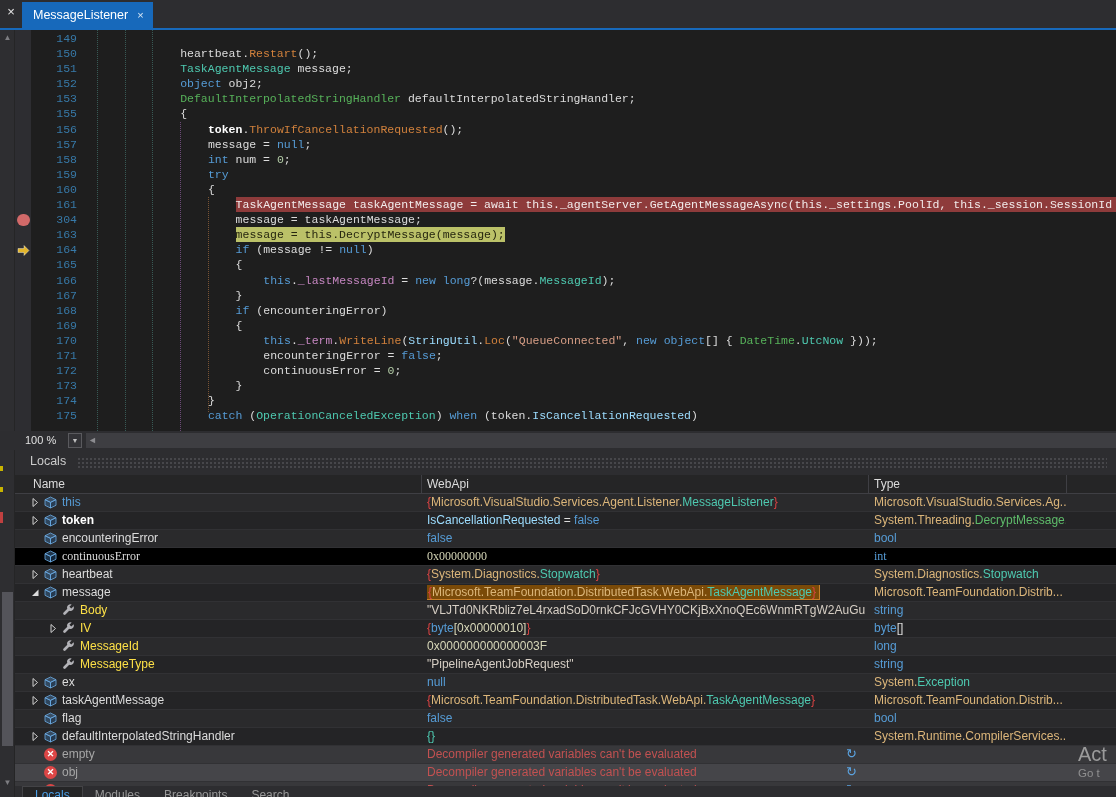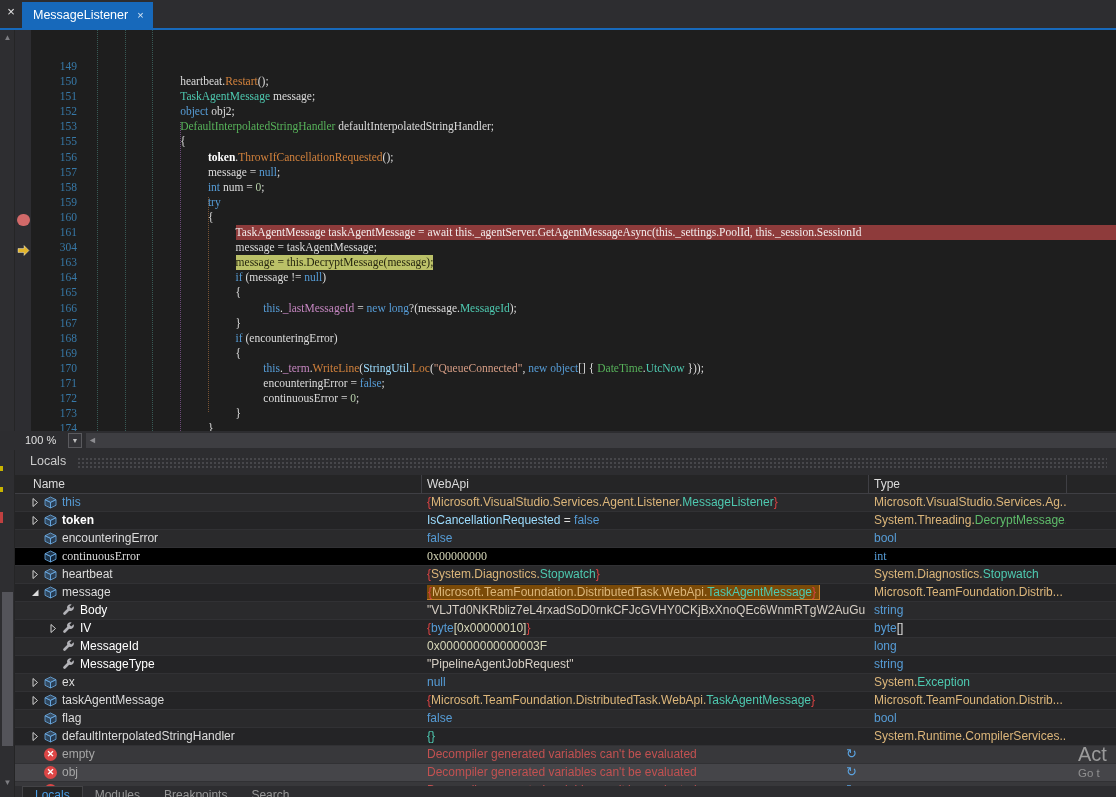--- a/index.html
+++ b/index.html
@@ -24,21 +24,21 @@
     font-size:8px; line-height:10px; text-align:center; }
   #scroll-thumb { position:absolute; left:2px; top:562px; width:11px; height:154px; background:#54545A; }
   .edge-tick { position:absolute; left:0; width:3px; }
 
   
   #editor { position:absolute; left:15px; top:30px; width:1101px; height:401px;
     background:#1E1E1E; overflow:hidden; }
   #glyph-margin { position:absolute; left:0; top:0; width:16px; height:401px; background:#2D2D31; }
   .guide { position:absolute; top:0; height:401px; width:0; border-left:1px dotted; opacity:.85; }
   #code-lines { position:absolute; left:0; top:1px; width:1101px;
-    font-family:Liberation Serif, serif; font-size:11.5px;margin-top:28px; }
+    font-family:Liberation Mono, monospace; font-size:11.5px; }
   .cline { position:relative; height:15.1px; line-height:15.1px; white-space:pre; padding-left:82px; }
   .lnum { position:absolute; left:16px; top:0; width:46px; text-align:right; color:#3779A8; }
   .ltext { display:inline-block; }
   .ltext.hl-bp { display:block; background:#8E3B3B; }
   .ltext.hl-cur { background:#BBC168; }
   .c-k{color:#569CD6} .c-t{color:#4EC9B0} .c-g{color:#57B25A} .c-m{color:#D1813C}
   .c-v{color:#DCDCDC} .c-b{color:#FFFFFF;font-weight:bold} .c-f{color:#C586C0}
   .c-fb{color:#9CDCFE} .c-p{color:#4EC9B0} .c-n{color:#B5CEA8} .c-str{color:#D69D85}
   .c-w{color:#F2ECEC} .c-d{color:#26260F}
   #bp-dot { position:absolute; left:2px; width:12.5px; height:12.5px; border-radius:50%;
@@ -73,21 +73,21 @@
   .tree-arrow { position:absolute; top:3px; }
   .tree-icon { position:absolute; top:2px; }
   .err-icon { position:absolute; top:2px; width:13px; height:13px; border-radius:50%;
     background:#DC4646; color:#FFF; font-size:9px; line-height:13px; text-align:center; font-weight:bold; }
   .refresh { position:absolute; left:831px; top:0px; color:#5BA3E0; font-size:13px; }
   .val-hl { display:inline-block; background:#7A4A08; border:1px solid #C87E2A;
     margin:-1px 0 0 -3px; padding:0 3px; }
   .s-ns{color:#DCB67A} .s-cls{color:#4EC9B0} .s-st{color:#5EBB6A} .s-kw{color:#569CD6}
   .s-r{color:#DB4343} .s-num{color:#D7D7B8} .s-str{color:#D6CEC4} .s-lb{color:#9CDCFE}
   .s-w{color:#DCDCDC} .s-err{color:#C25151}
-  .n-blue{color:#569CD6} .n-bold{color:#FFFFFF;font-weight:bold} .n-teal{color:#ffffff}
+  .n-blue{color:#569CD6} .n-bold{color:#FFFFFF;font-weight:bold} .n-teal{color:#fde047}
   .n-gray{color:#A6A6A6}
 
   
   #bottom-strip { position:absolute; left:15px; top:786px; width:1101px; height:14px;
     background:#2D2D30; display:flex; align-items:flex-start; padding-left:7px; }
   .btab { font-size:12px; color:#989898; padding:2px 12px 0 12px; height:20px; }
   .btab.active { background:#252526; border:1px solid #434346; border-bottom:none;
     color:#4BA0E8; padding-top:1px; }
 
   

